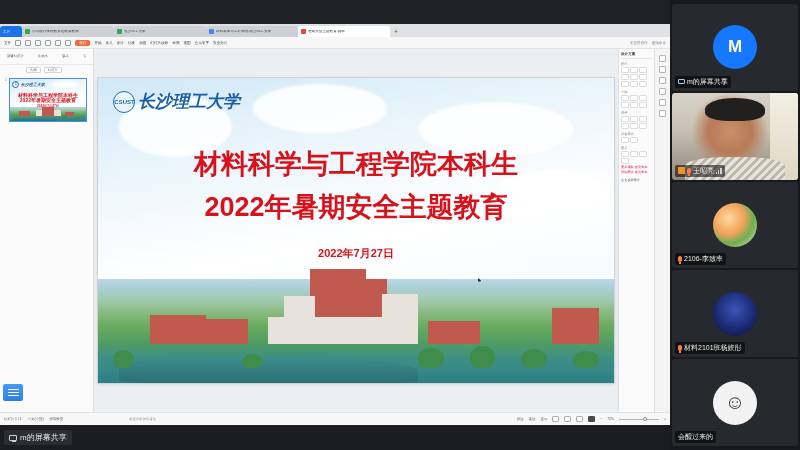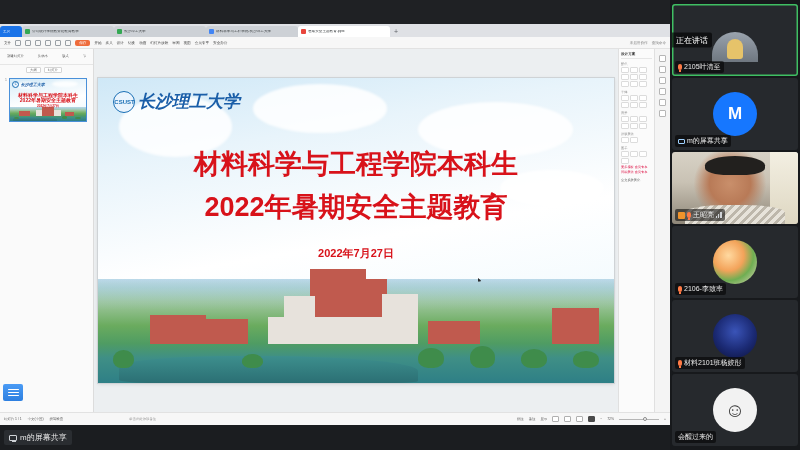--- a/index.html
+++ b/index.html
@@ -506,28 +506,20 @@
   <div class="share-label">
     <span class="share-chip">
       <span class="screen-glyph"></span>
       <span>m的屏幕共享</span>
     </span>
   </div>
 </div>
 
 <div id="filmstrip">
 
-  <div class="tile speaking">
-    <div class="av-hat"></div>
-    <div class="speaking-banner">正在讲话</div>
-    <div class="name-chip">
-      <span class="mic-glyph"></span>
-      <span>2105叶清至</span>
-    </div>
-  </div>
 
   <div class="tile">
     <div class="avatar av-blue">M</div>
     <div class="name-chip">
       <span class="share-glyph"></span>
       <span>m的屏幕共享</span>
     </div>
   </div>
 
   <div class="tile">

